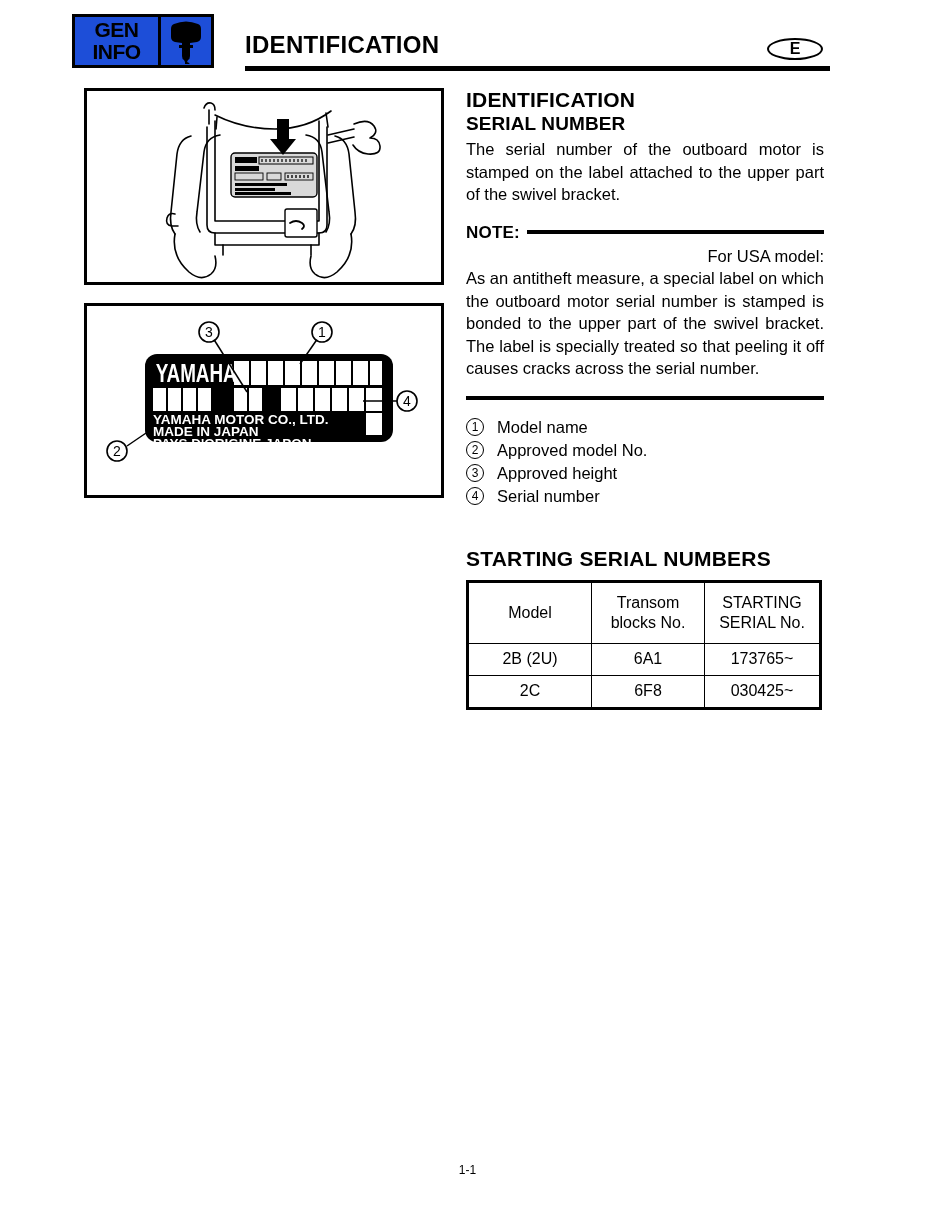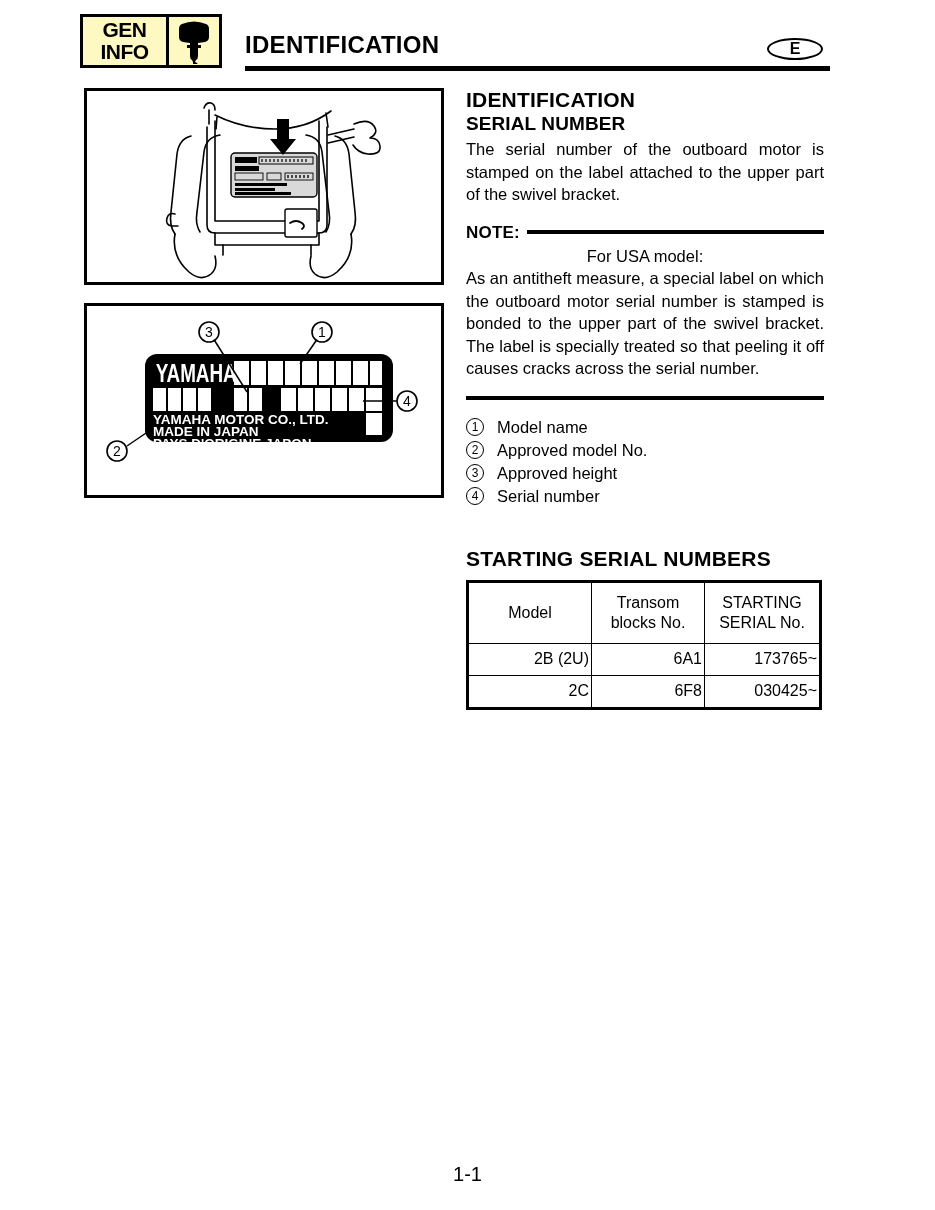--- a/index.html
+++ b/index.html
@@ -17,26 +17,26 @@
   }
 
   
   .header {
     position: absolute;
     left: 0; top: 0;
     width: 935px; height: 80px;
   }
   .gen-info-box {
     position: absolute;
-    left: 80px; top: 14px;
+    left: 72px; top: 14px;
     width: 142px; height: 54px;
     border: 3px solid #000;
     display: flex;
     box-sizing: border-box;
-    background: #fef9c3;
+    background: #1d4ed8;
   }
   .gen-info-text {
     width: 86px;
     border-right: 3px solid #000;
     display: flex;
     flex-direction: column;
     justify-content: center;
     align-items: center;
     box-sizing: border-box;
     padding: 0 2px;
@@ -119,21 +119,21 @@
     letter-spacing: 0.1px;
     margin: 0 0 3px 0;
     line-height: 22px;
   }
   .body-text {
     font-size: 16.5px;
     line-height: 22.5px;
     margin: 0;
     text-align: justify;
   }
-  .body-text.left { text-align: center; }
+  .body-text.left { text-align: right; }
 
   .note-head {
     display: flex;
     align-items: flex-start;
     margin-top: 17px;
     margin-bottom: 2px;
   }
   .note-head .note-label {
     font-size: 17px;
     font-weight: bold;
@@ -190,32 +190,32 @@
   }
   .serial-table td, .serial-table th {
     border: 1.5px solid #000;
     text-align: center;
     font-size: 16px;
     font-weight: normal;
     padding: 3px 2px;
     line-height: 20px;
   }
   .serial-table thead th { height: 54px; vertical-align: middle; }
-  .serial-table tbody td { height: 25px; vertical-align: middle; text-align: right; }
+  .serial-table tbody td { height: 25px; vertical-align: middle; }
   .serial-table col.c1 { width: 124px; }
   .serial-table col.c2 { width: 113px; }
   .serial-table col.c3 { width: 116px; }
 
   
   .page-number {
     position: absolute;
     left: 0; top: 1163px;
     width: 935px;
     text-align: center;
-    font-size: 20px;
+    font-size: 12px;
   }
 </style>
 </head>
 <body>
 
 <div class="header">
 
   <div class="gen-info-box">
     <div class="gen-info-text">
       <span>GEN</span>

